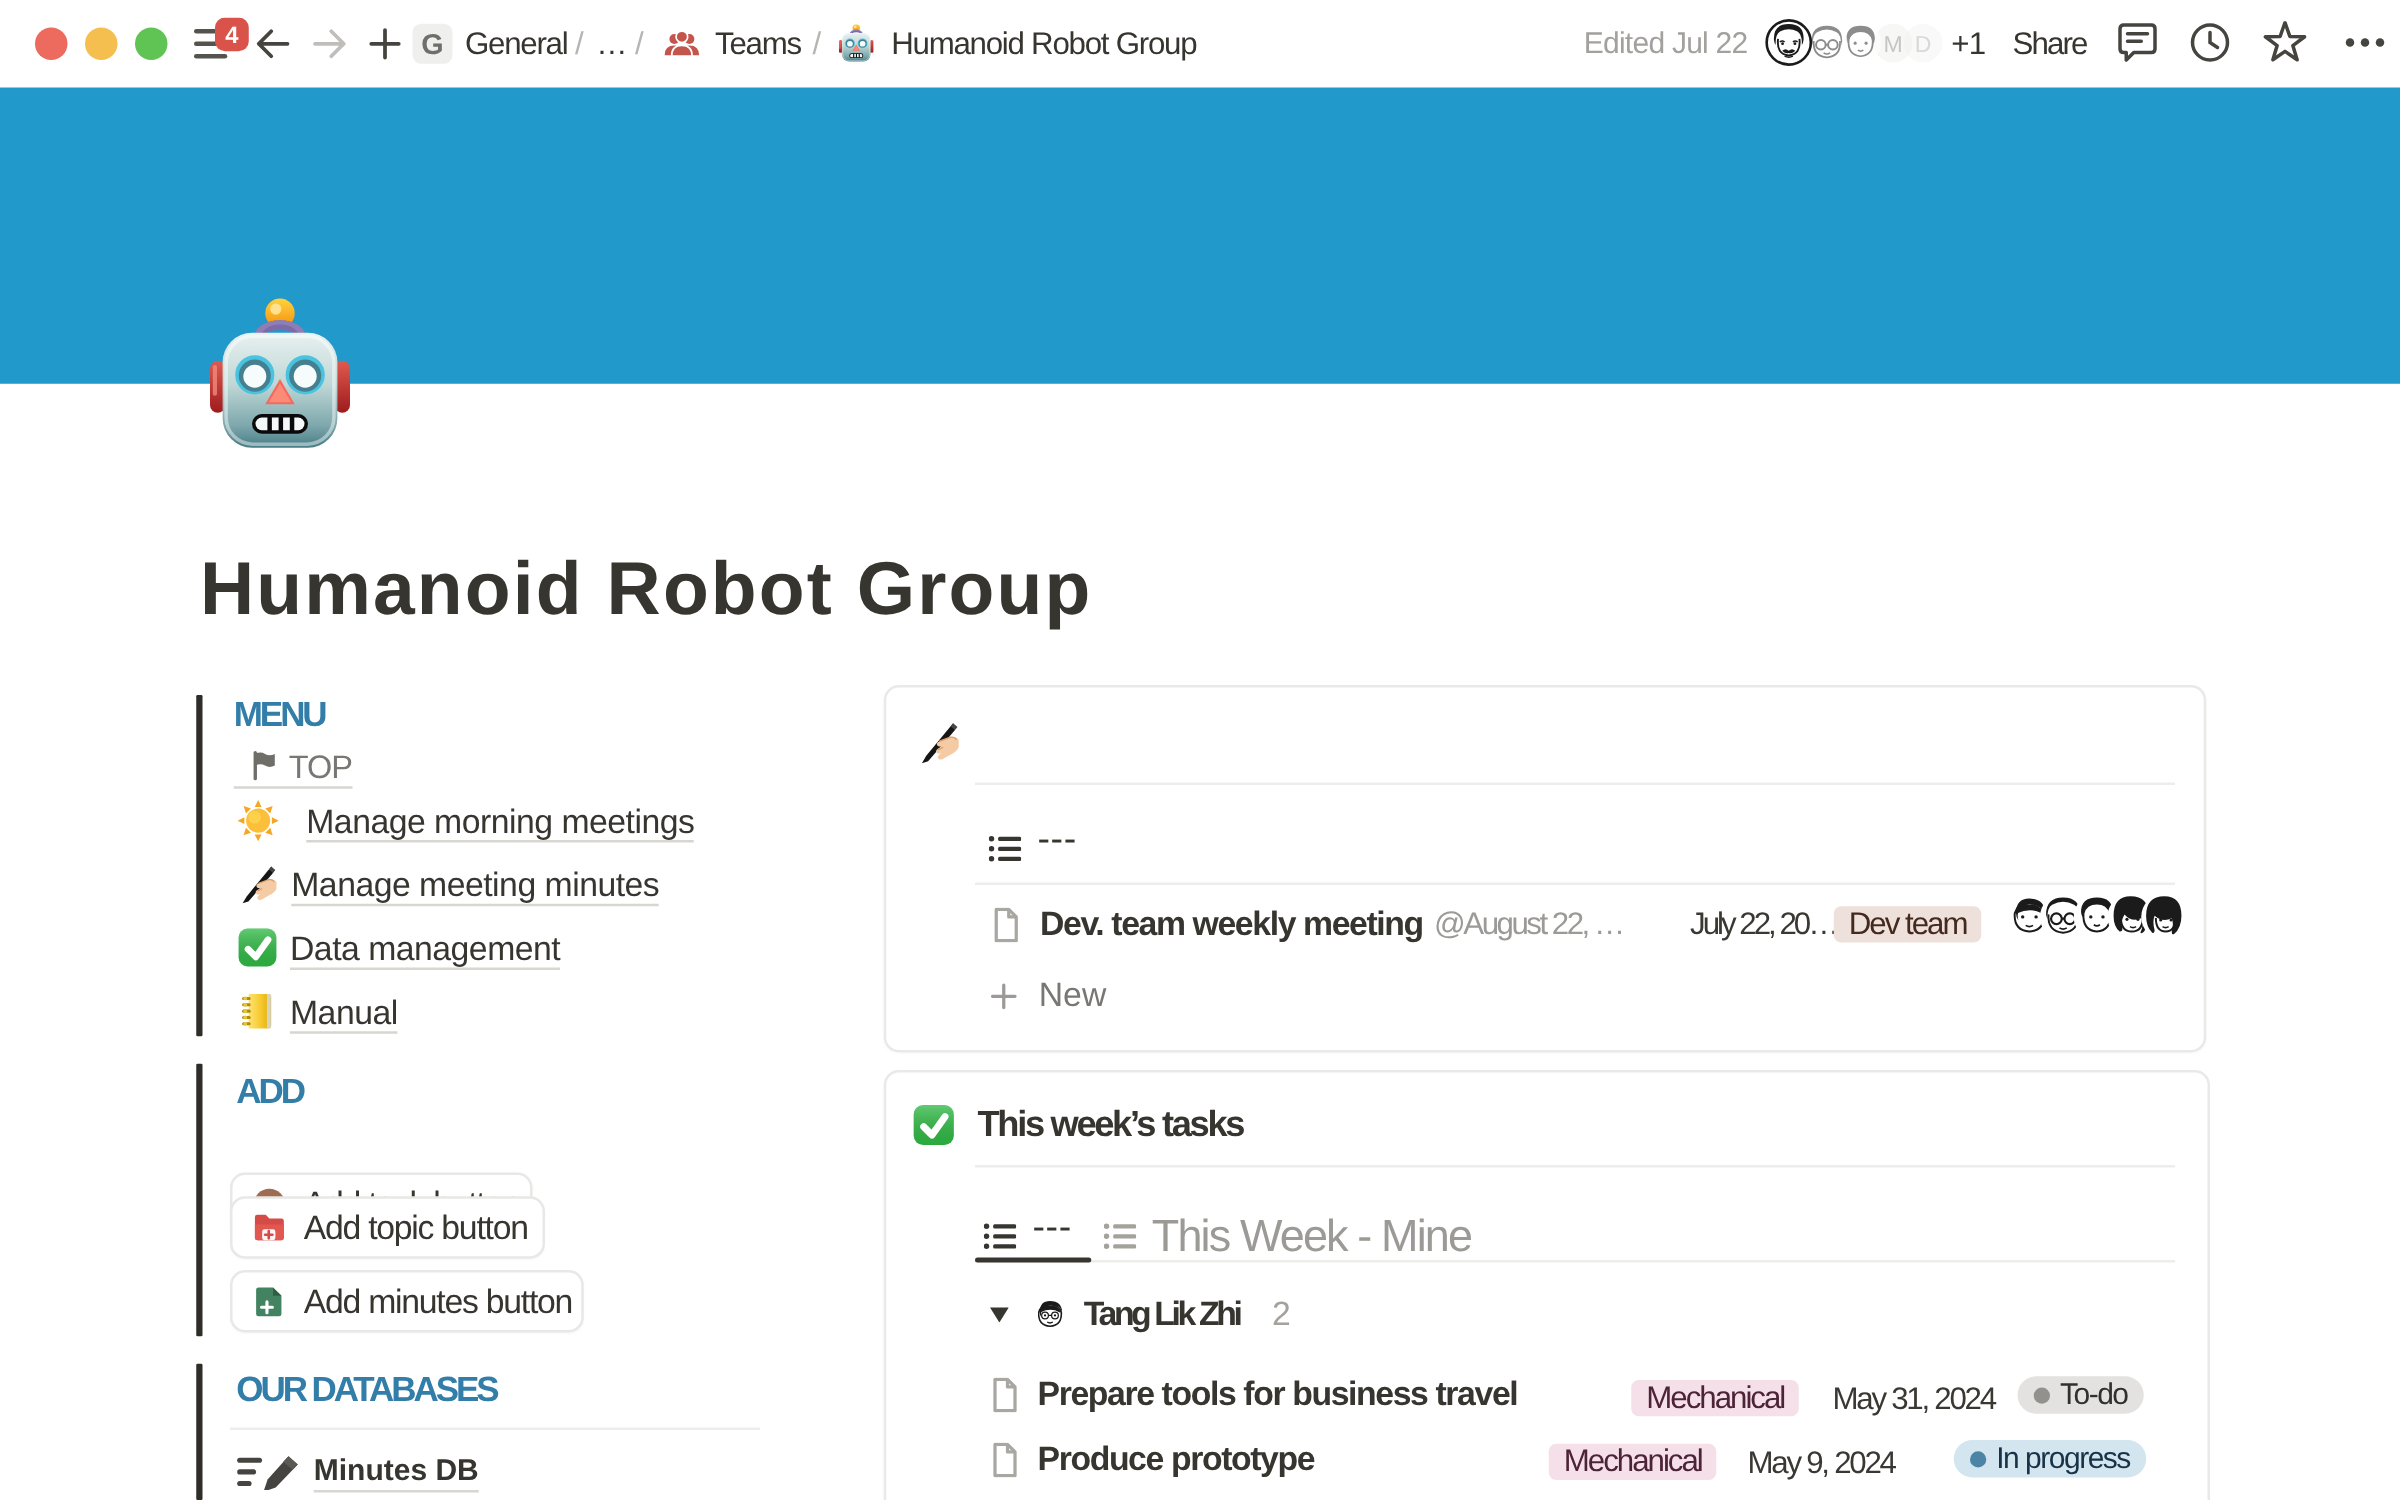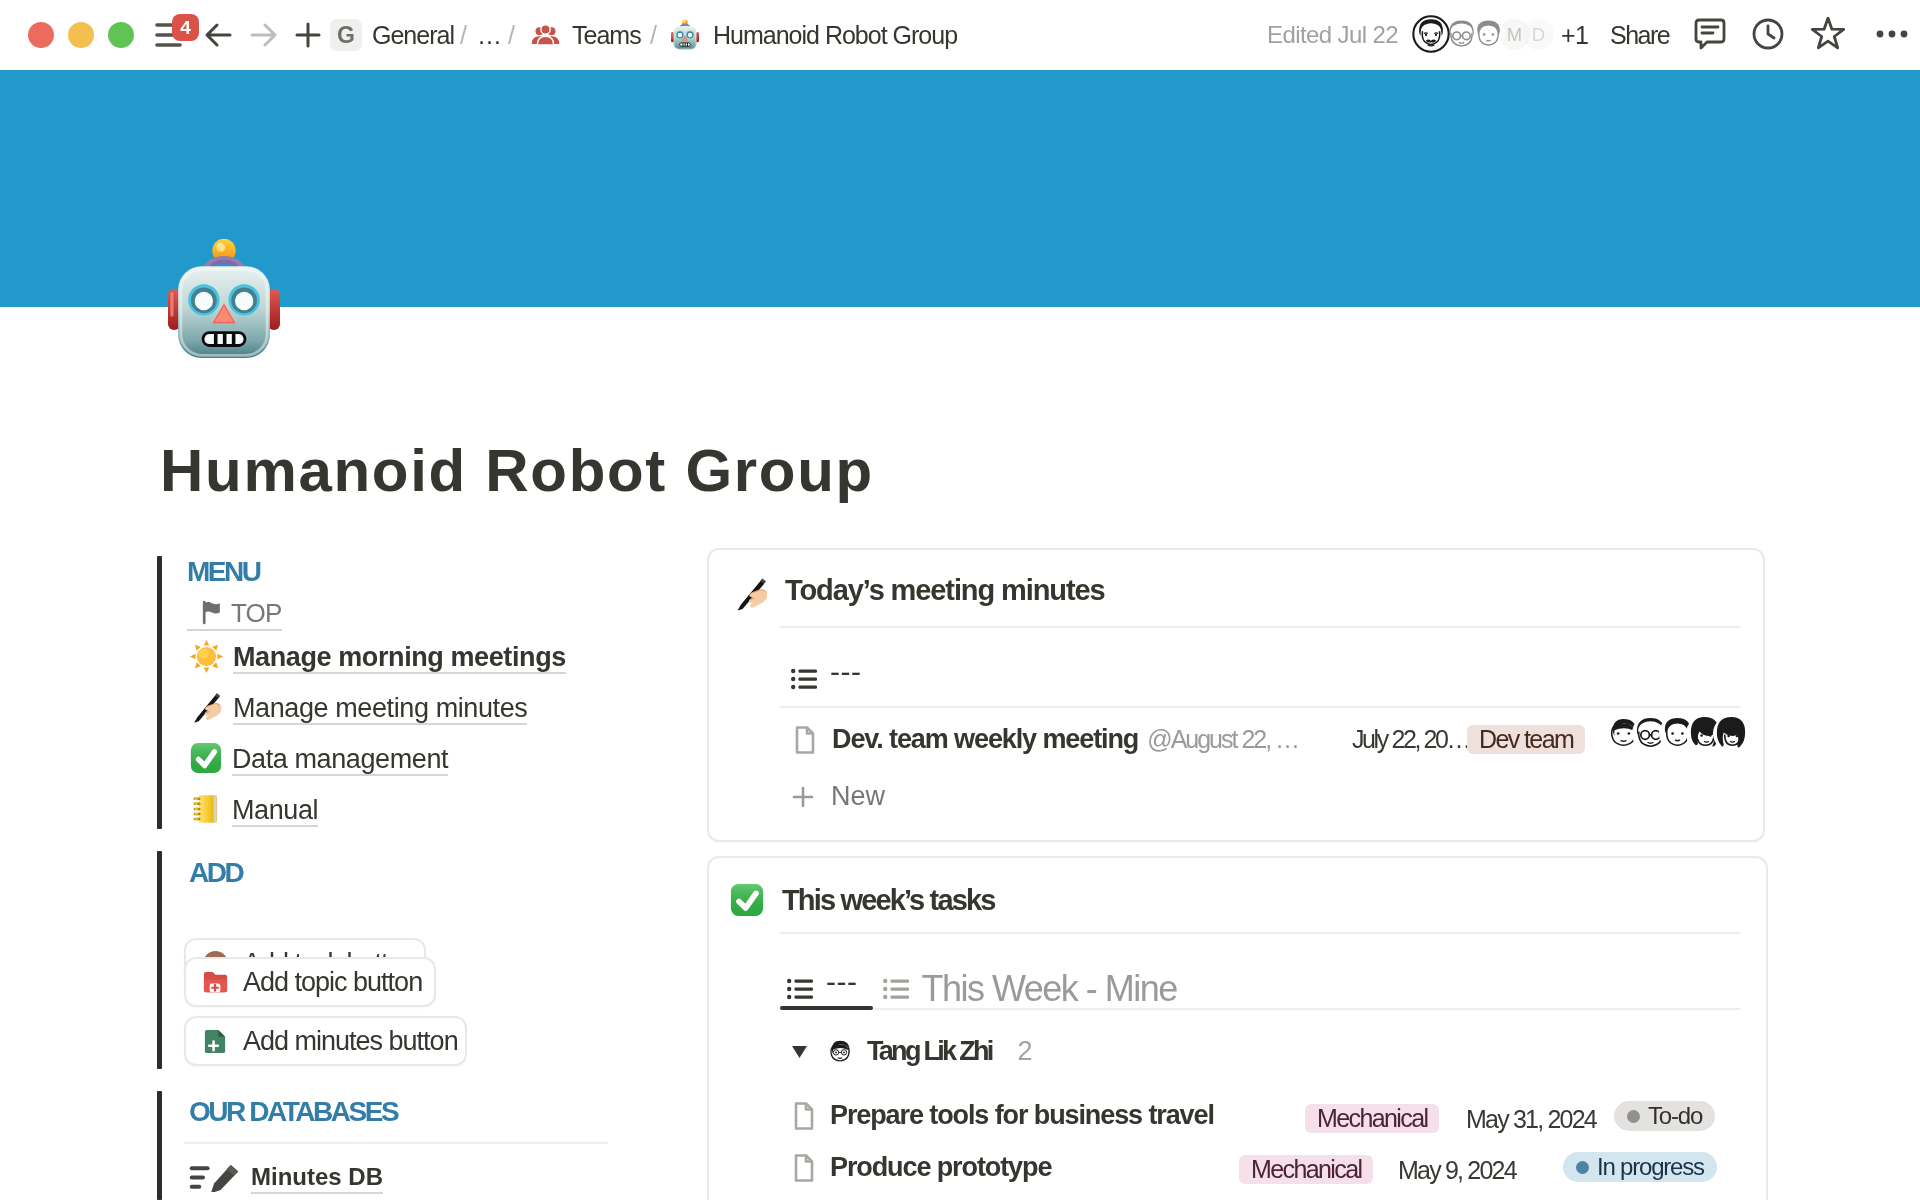--- a/index.html
+++ b/index.html
@@ -369,21 +369,21 @@
   <div class="lrow" style="left:187px; top:598px; border-bottom:2px solid #D8D6D1; padding-bottom:0;">
     <svg style="margin:0 0 2px 12px;" width="25" height="25" viewBox="0 0 24 24">
         <use href="#sym-flag"></use>
       </svg>
     <span style="color:#787774; margin-left:7px; font-size:26px; letter-spacing:-0.8px;">TOP</span>
   </div>
   <div class="lrow" style="left:190px; top:640px;">
     <svg width="33" height="33" viewBox="0 0 36 36" style="margin-bottom:4px;">
         <use href="#sym-sun"></use>
       </svg>
-    <span class="txt" style="margin-left:10px;font-weight:bold;">Manage morning meetings</span>
+    <span class="txt" style="margin-left:22px;">Manage morning meetings</span>
   </div>
   <div class="lrow" style="left:190px; top:691px;">
     <svg width="33" height="33" viewBox="0 0 36 36" style="margin-bottom:4px;">
         <use href="#sym-hand"></use>
       </svg>
     <span class="txt" style="margin-left:10px;">Manage meeting minutes</span>
   </div>
   <div class="lrow" style="left:190px; top:742px;">
     <svg width="32" height="32" viewBox="0 0 36 36" style="margin-bottom:4px;">
         <use href="#sym-check"></use>
@@ -425,21 +425,20 @@
     <svg width="52" height="28" viewBox="0 0 56 30" style="margin-bottom:2px;">
         <use href="#sym-dbicon"></use>
       </svg>
     <span class="txt" style="margin-left:10px; font-weight:700; font-size:24px; letter-spacing:0;">Minutes DB</span>
   </div>
 
   <div class="card" style="left:707px; top:548px; width:1058px; height:294px;"></div>
   <svg class="abs" style="left:733px; top:576px;" width="36" height="36" viewBox="0 0 36 36">
       <use href="#sym-hand"></use>
     </svg>
-  <div class="cardtitle" style="left:785px; top:574px;">Today’s meeting minutes</div>
   <div class="divider" style="left:780px; top:626px; width:960px;"></div>
   <div class="abs" style="left:791px; top:662px; display:flex; align-items:center;">
     <svg width="26" height="22" viewBox="0 0 26 22" style="color:#37352F;">
         <use href="#sym-list"></use>
       </svg>
     <span class="tabtxt" style="color:#37352F; margin-left:13px; font-size:30px; letter-spacing:0.5px; position:relative; top:-7px;">---</span>
   </div>
   <div class="divider" style="left:780px; top:706px; width:960px;"></div>
 
   <div class="abs" style="left:794px; top:724px; display:flex; align-items:center;">

